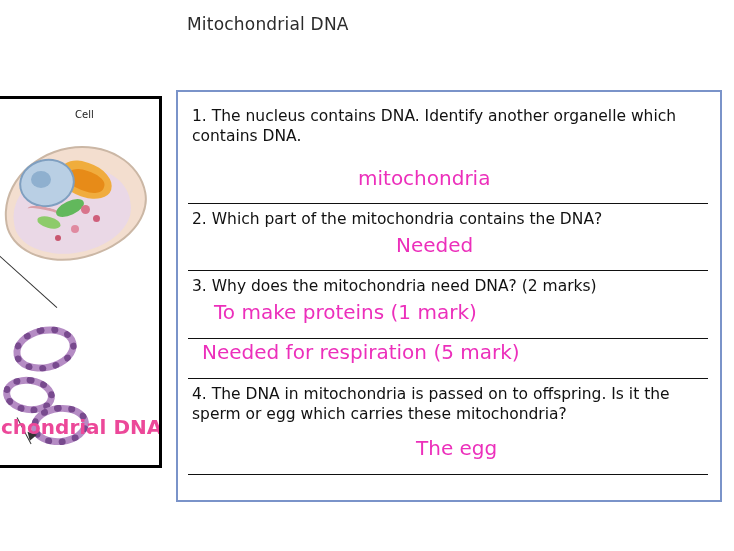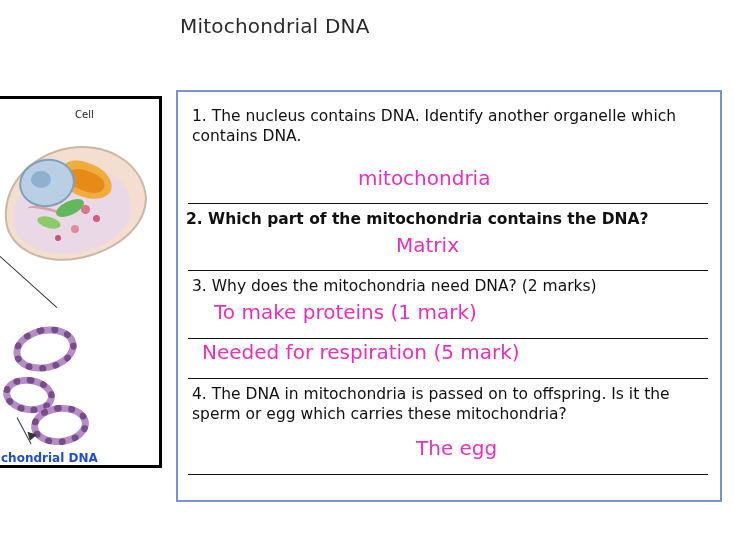--- a/index.html
+++ b/index.html
@@ -11,23 +11,23 @@
     height: 551px;
     background: #ffffff;
     font-family: "DejaVu Sans", sans-serif;
     overflow: hidden;
     position: relative;
   }
 
   
   .slide-title {
     position: absolute;
-    left: 180px;
+    left: 187px;
     top: 14px;
-    font-size: 20px;
+    font-size: 17px;
     color: #2b2b2b;
     font-family: "DejaVu Sans", sans-serif;
     letter-spacing: 0.2px;
     text-align: center;
   }
 
   
   .diagram-panel {
     position: absolute;
     left: -8px;
@@ -42,24 +42,24 @@
   .diagram-label-cell {
     position: absolute;
     left: 80px;
     top: 10px;
     font-size: 10px;
     color: #222;
   }
   .diagram-label-mtdna {
     position: absolute;
     left: 6px;
-    bottom: 0;
-    font-size: 12px;
+    bottom: 26px;
+    font-size: 20px;
     font-weight: bold;
-    color: #1d4ed8;
+    color: #ec4899;
     white-space: nowrap;
   }
   
   .cell-body {
     position: absolute;
     left: 2px;
     top: 44px;
     width: 152px;
     height: 118px;
   }
@@ -280,25 +280,25 @@
 
 <div class="sheet">
 
   <div class="q-text" style="left:14px; top:14px; width:514px;">
     <span>1.</span>
     <span>The nucleus contains DNA. Identify another organelle which contains DNA.</span>
   </div>
   <div class="answer" style="left:180px; top:74px;">mitochondria</div>
   <div class="rule" style="left:10px; top:111px; width:520px;"></div>
 
-  <div class="q-text" style="left:8px; top:117px; width:514px;font-weight:bold;">
+  <div class="q-text" style="left:14px; top:117px; width:514px;">
     <span>2.</span>
     <span>Which part of the mitochondria contains the DNA?</span>
   </div>
-  <div class="answer" style="left:218px; top:141px;">Matrix</div>
+  <div class="answer" style="left:218px; top:141px;">Needed</div>
   <div class="rule" style="left:10px; top:178px; width:520px;"></div>
 
   <div class="q-text" style="left:14px; top:184px; width:514px;">
     <span>3.</span>
     <span>Why does the mitochondria need DNA? (2 marks)</span>
   </div>
   <div class="answer" style="left:36px; top:208px;">To make proteins (1 mark)</div>
   <div class="rule" style="left:10px; top:246px; width:520px;"></div>
   <div class="answer" style="left:24px; top:248px;">Needed for respiration (5 mark)</div>
   <div class="rule" style="left:10px; top:286px; width:520px;"></div>

